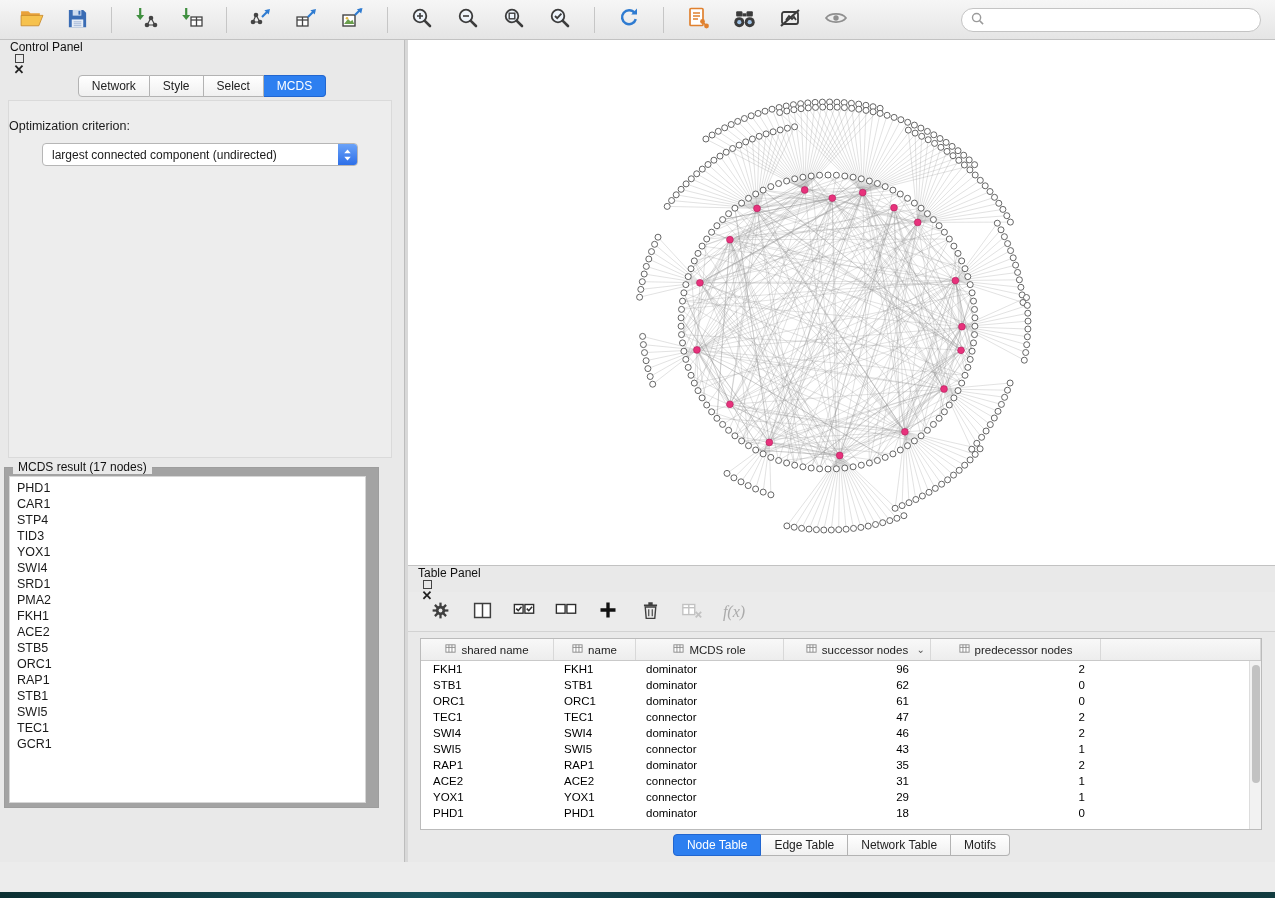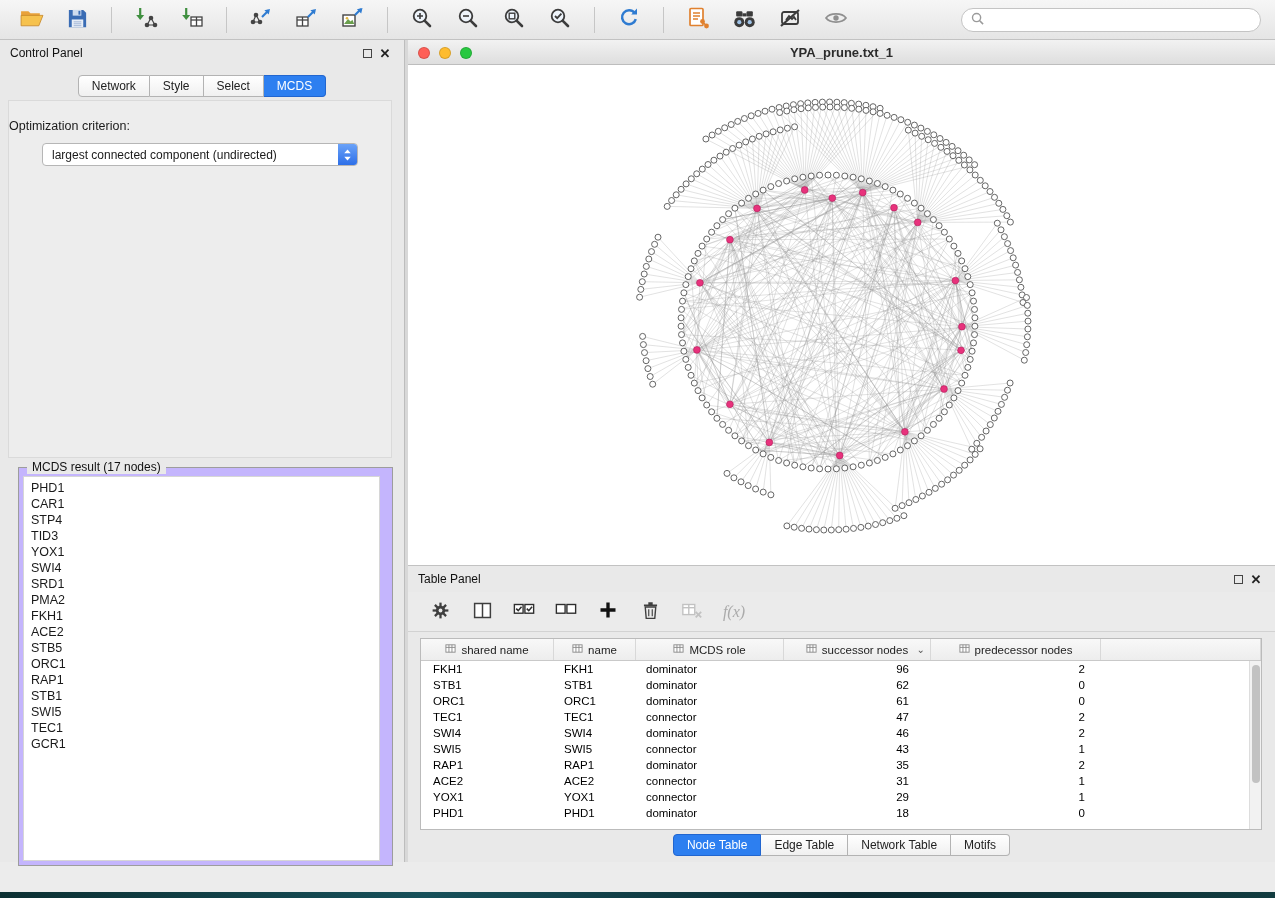--- a/index.html
+++ b/index.html
@@ -9,42 +9,42 @@
 
   
   .toolbar{position:absolute;left:0;top:0;width:1275px;height:40px;background:linear-gradient(#f6f6f6,#e5e5e5);border-bottom:1px solid #c2c2c2;display:flex;align-items:center;padding:0 10px;}
   .tb-groups{display:flex;align-items:center;gap:4px;flex:1;}
   .tb-btn{width:42px;height:32px;display:flex;align-items:center;justify-content:center;background:transparent;border:none;cursor:pointer;}
   .tb-sep{width:1px;height:26px;background:#c6c6c6;margin:0 9px;}
   .search-box{width:300px;height:24px;background:#fff;border:1px solid #c4c4c4;border-radius:12px;display:flex;align-items:center;padding:0 9px;margin-right:4px;gap:5px;}
   .search-box input{border:none;outline:none;flex:1;font-size:12px;background:transparent;font-family:"Liberation Sans",sans-serif;}
 
   
-  .panel-header{height:26px;display:flex;align-items:center;padding:0 10px;font-size:12px;color:#111;background:#e9e9e9;}
+  .panel-header{height:26px;display:flex;padding:0 10px;font-size:12px;color:#111;background:#e9e9e9;flex-direction:column;}
   .ph-title{flex:1;}
   .ph-btn{border:none;background:transparent;cursor:pointer;display:flex;align-items:center;justify-content:center;width:18px;height:18px;color:#333;}
   .float-glyph{display:inline-block;width:9px;height:9px;border:1.5px solid #444;}
   .close-glyph{font-size:13px;font-weight:bold;color:#222;line-height:1;}
 
   
   .control-panel{position:absolute;left:0;top:40px;width:405px;height:822px;background:#e9e9e9;border-right:1px solid #bdbdbd;}
   .cp-tabs{display:flex;justify-content:center;margin-top:9px;}
   .seg button{border:1px solid #b3b3b3;border-left:none;background:linear-gradient(#ffffff,#f0f0f0);padding:3px 13px;font-size:12px;cursor:pointer;color:#222;font-family:"Liberation Sans",sans-serif;}
   .seg button:first-child{border-left:1px solid #b3b3b3;border-radius:4px 0 0 4px;}
   .seg button:last-child{border-radius:0 4px 4px 0;}
   .seg button.active{background:#2d7ff0;border-color:#2266cf;color:#fff;}
   .cp-inner{position:absolute;left:8px;right:12px;top:60px;height:358px;background:#ededed;border:1px solid #dadada;}
   .opt-label{margin-top:18px;font-size:12.5px;}
   .dropdown{margin:10px auto 0;width:316px;height:23px;background:#fff;border:1px solid #b6b6b6;border-radius:4px;display:flex;align-items:center;cursor:pointer;position:relative;}
   .dd-text{flex:1;padding-left:9px;font-size:12px;white-space:nowrap;overflow:hidden;}
   .dd-cap{width:19px;height:21px;border-radius:0 3px 3px 0;background:linear-gradient(#6aa2f8,#2d6fe8);display:flex;align-items:center;justify-content:center;}
   .btn-row{display:flex;justify-content:center;gap:13px;margin-top:13px;}
   .mac-btn{background:linear-gradient(#ffffff,#f1f1f1);border:1px solid #b0b0b0;border-radius:5px;padding:3px 15px;font-size:12.5px;cursor:pointer;color:#111;font-family:"Liberation Sans",sans-serif;}
   .mac-btn.focus{box-shadow:0 0 0 3px #9ec1f7;border-color:#6f9ee8;}
-  .result-group{position:absolute;left:18px;top:427px;width:375px;height:399px;border:1px solid #9d9d9d;background:#c4b5fd;}
+  .result-group{position:absolute;left:4px;top:427px;width:375px;height:341px;border:1px solid #9d9d9d;background:#a3a3a3;}
   .result-legend{position:absolute;top:-8px;left:8px;background:#e9e9e9;padding:0 5px;font-size:12px;color:#111;}
   .result-list{position:absolute;left:4px;top:8px;right:12px;bottom:4px;background:#fff;border:1px solid #d6d6d6;padding:3px 7px;font-size:12.5px;line-height:16px;overflow:hidden;}
   .mcds-item{height:16px;}
 
   .splitter-v{position:absolute;left:405px;top:40px;width:3px;height:822px;background:#d8d8d8;cursor:col-resize;}
 
   
   .network-window{position:absolute;left:408px;top:40px;width:867px;height:525px;background:#fff;}
   .net-titlebar{height:25px;background:linear-gradient(#f2f2f2,#dedede);border-bottom:1px solid #bdbdbd;position:relative;display:flex;align-items:center;justify-content:center;font-size:13px;font-weight:600;color:#2b2b2b;}
   .traffic{position:absolute;left:10px;top:6.5px;display:flex;gap:9px;}
@@ -289,28 +289,20 @@
           <div class="mcds-item">SWI5</div>
           <div class="mcds-item">TEC1</div>
           <div class="mcds-item">GCR1</div>
         </div>
     </div>
   </div>
 
   <div class="splitter-v"></div>
 
   <div class="network-window">
-    <div class="net-titlebar">
-      <div class="traffic">
-        <span class="tl" style="background:#ff5f57"></span>
-        <span class="tl" style="background:#febc2e"></span>
-        <span class="tl" style="background:#28c840"></span>
-      </div>
-      <span>YPA_prune.txt_1</span>
-    </div>
     <div class="net-canvas-wrap">
       <svg width="867" height="500" viewBox="0 0 867 500">
           <g stroke="#8f8f8f" stroke-opacity="0.38" stroke-width="0.7">
             <line x1="349.0" y1="143.4" x2="259.2" y2="141.4"></line>
             <line x1="349.0" y1="143.4" x2="263.6" y2="135.5"></line>
             <line x1="349.0" y1="143.4" x2="268.2" y2="129.8"></line>
             <line x1="349.0" y1="143.4" x2="273.1" y2="124.3"></line>
             <line x1="349.0" y1="143.4" x2="278.1" y2="118.9"></line>
             <line x1="349.0" y1="143.4" x2="283.3" y2="113.8"></line>
             <line x1="349.0" y1="143.4" x2="288.7" y2="108.8"></line>

